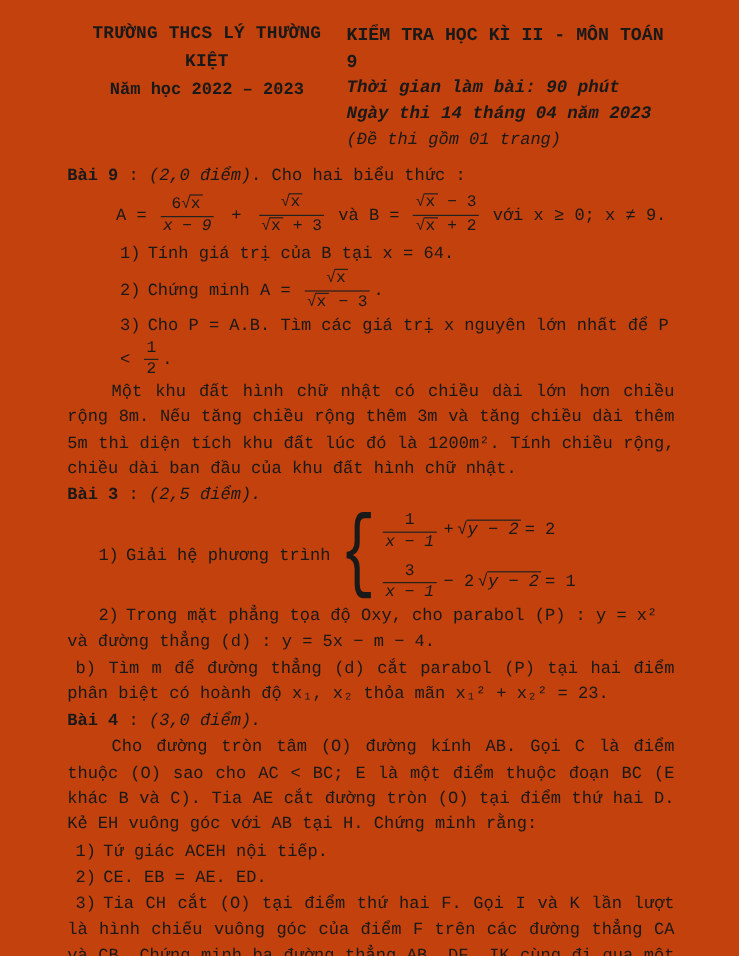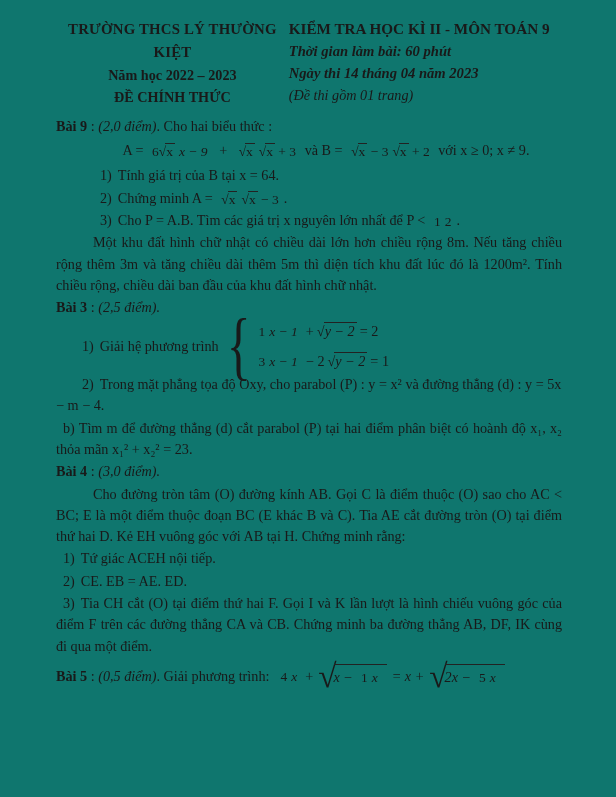--- a/index.html
+++ b/index.html
@@ -1,20 +1,20 @@
 <!DOCTYPE html>
 <html lang="vi"><head>
 <meta charset="utf-8">
 <style>
   html,body{margin:0;padding:0;background:#ffffff;}
   .page{
     width:616px;height:797px;box-sizing:border-box;
     padding:18px 54px 8px 56px;overflow:hidden;
-    background:#0f766e;color:#191919;
-    font-family:Liberation Serif, serif;
+    background:#c2410c;color:#191919;
+    font-family:Liberation Mono, monospace;
     font-size:14.2px;line-height:1.5;
   }
   .bold{font-weight:bold}
   .it{font-style:italic}
   .bi{font-weight:bold;font-style:italic}
   .mi{font-style:italic}
   .just{text-align:justify}
 
   
   .header{display:flex;margin-bottom:8px;}
@@ -26,21 +26,21 @@
 
   
   .line{margin:1px 0;}
   .indent1{margin-left:44px;}
   .indent-sm{margin-left:7px;}
   .p-ind{text-indent:37px;margin:1px 0;}
   .p-noind{margin:1px 0;}
   .inum{margin-right:6px;}
 
   
-  .fr{display:inline-flex;flex-direction:row;align-items:center;
+  .fr{display:inline-flex;flex-direction:column;align-items:center;
       vertical-align:middle;margin:0 3px;line-height:1.12;font-size:.95em;}
   .fr .n,.fr .d{padding:0 2px;}
   .fr .bar{align-self:stretch;height:0;border-top:1px solid #222;margin:1px 0;}
 
   
   .sq{white-space:nowrap;}
   .rs::before{content:"√";}
   .rb{border-top:1px solid #222;display:inline-block;line-height:1.1;
       padding:1px 2px 0 1px;margin-left:-1px;}
 
@@ -68,25 +68,24 @@
 </style>
 </head>
 <body>
 
 <div class="page">
 
   <div class="header">
     <div class="hleft">
       <div class="school bold">TRƯỜNG THCS LÝ THƯỜNG KIỆT</div>
       <div class="bold">Năm học 2022 – 2023</div>
-      <div class="bold">ĐỀ CHÍNH THỨC</div>
     </div>
     <div class="hright">
       <div class="extitle bold">KIỂM TRA HỌC KÌ II - MÔN TOÁN 9</div>
-      <div class="bi">Thời gian làm bài: 60 phút</div>
+      <div class="bi">Thời gian làm bài: 90 phút</div>
       <div class="bi">Ngày thi 14 tháng 04 năm 2023</div>
       <div class="it">(Đề thi gồm 01 trang)</div>
     </div>
   </div>
 
   <div class="sec">
     <div class="line"><span class="bold">Bài 9</span><span> : </span><span class="it">(2,0 điểm)</span><span>. Cho hai biểu thức :</span></div>
 
     <div class="fline">
       <span>A =</span>

